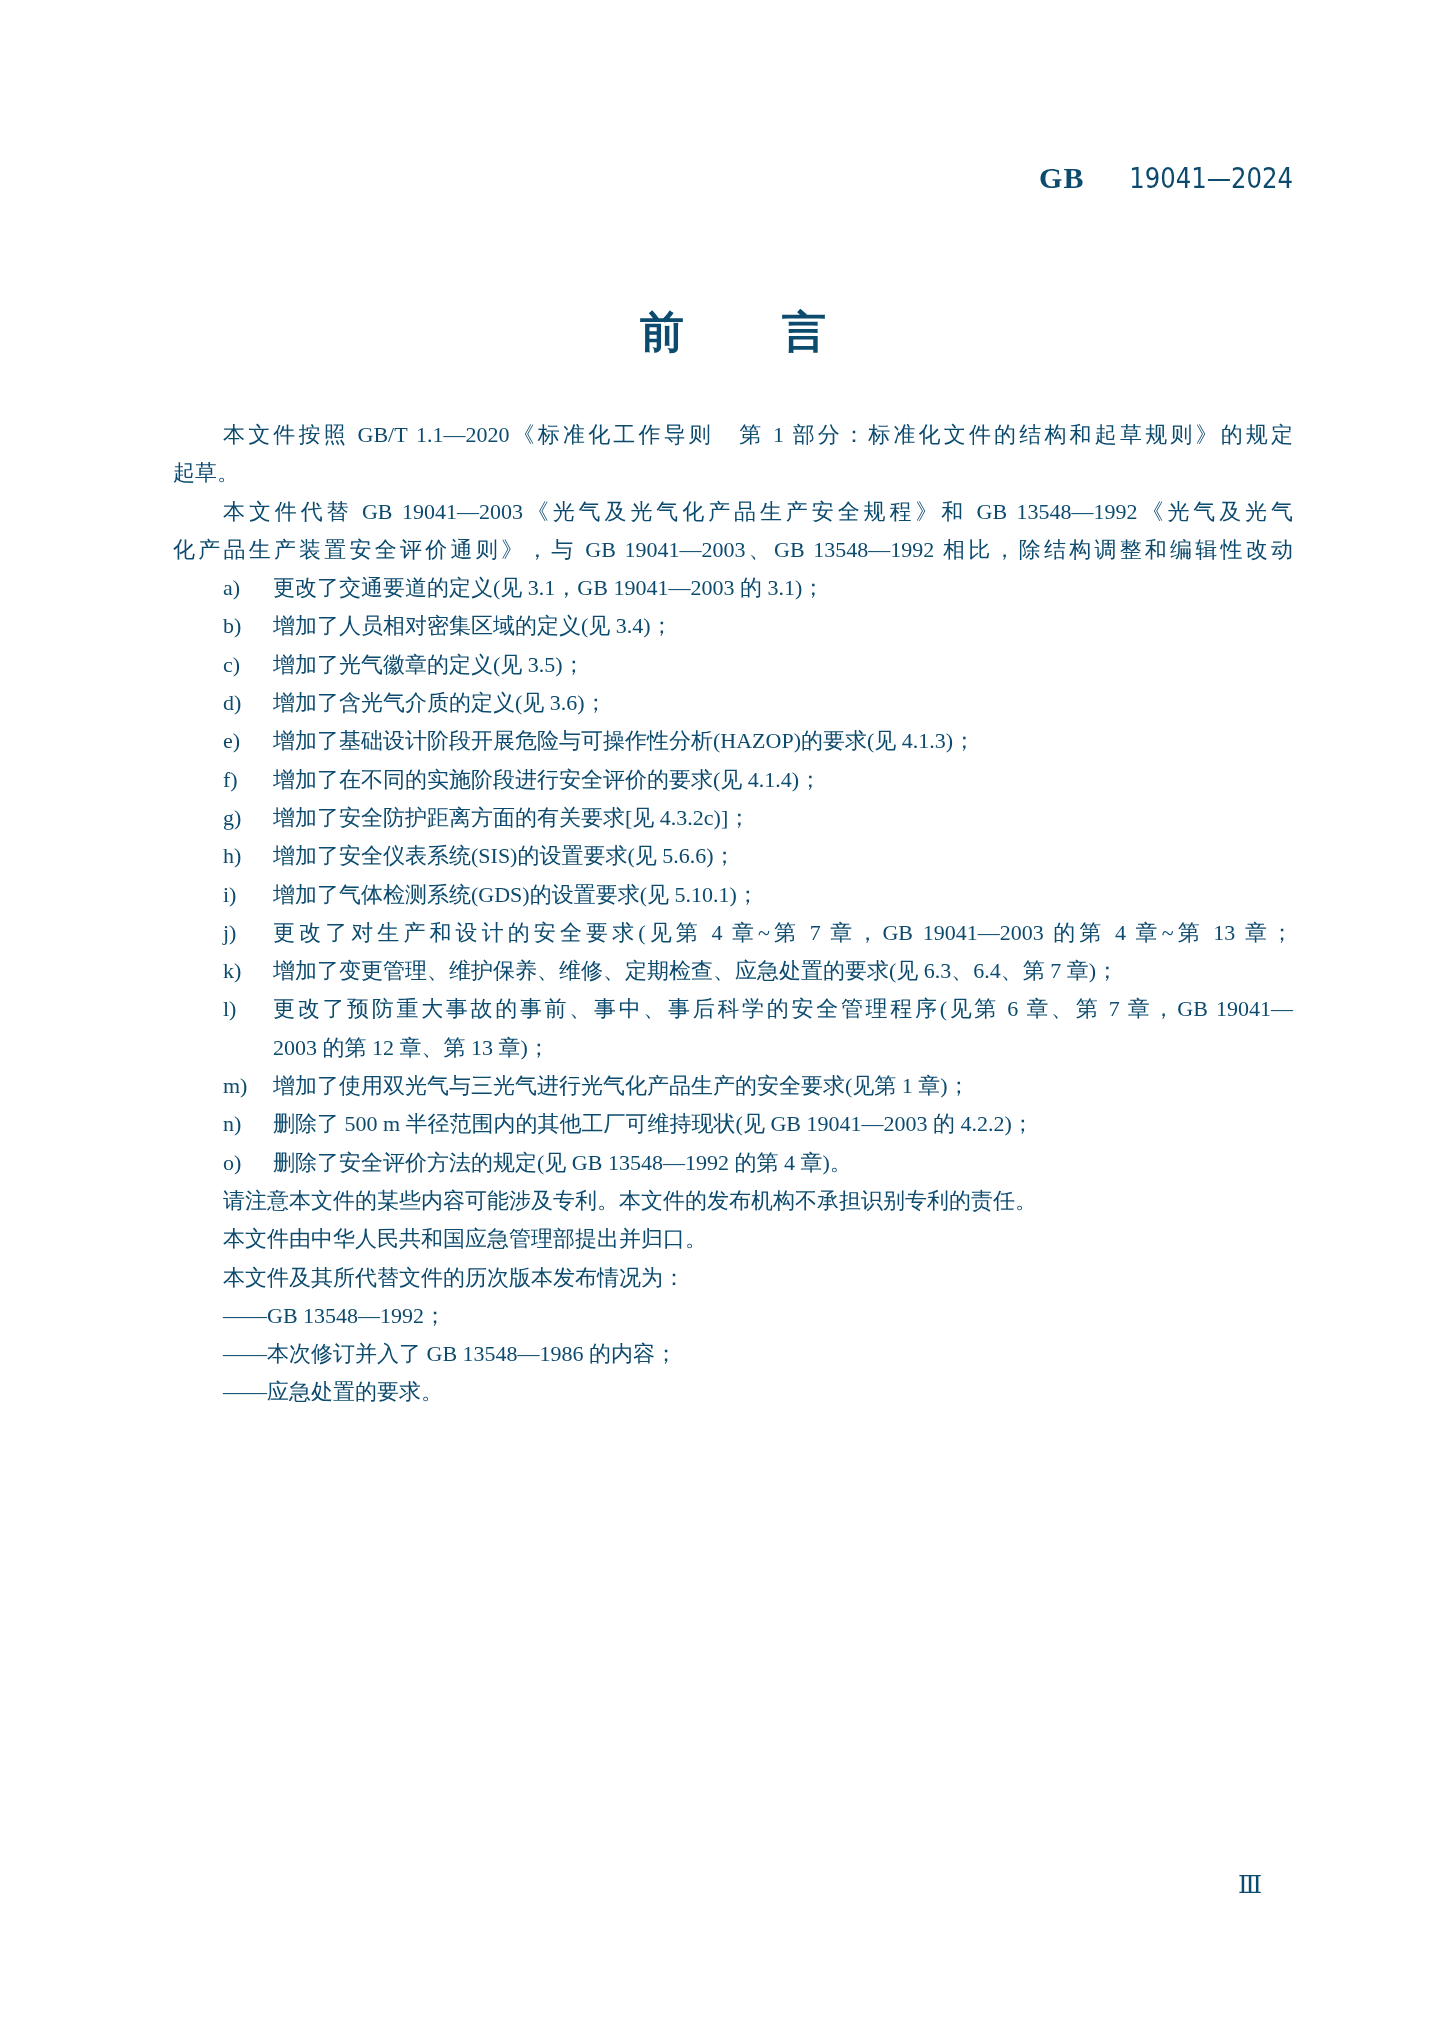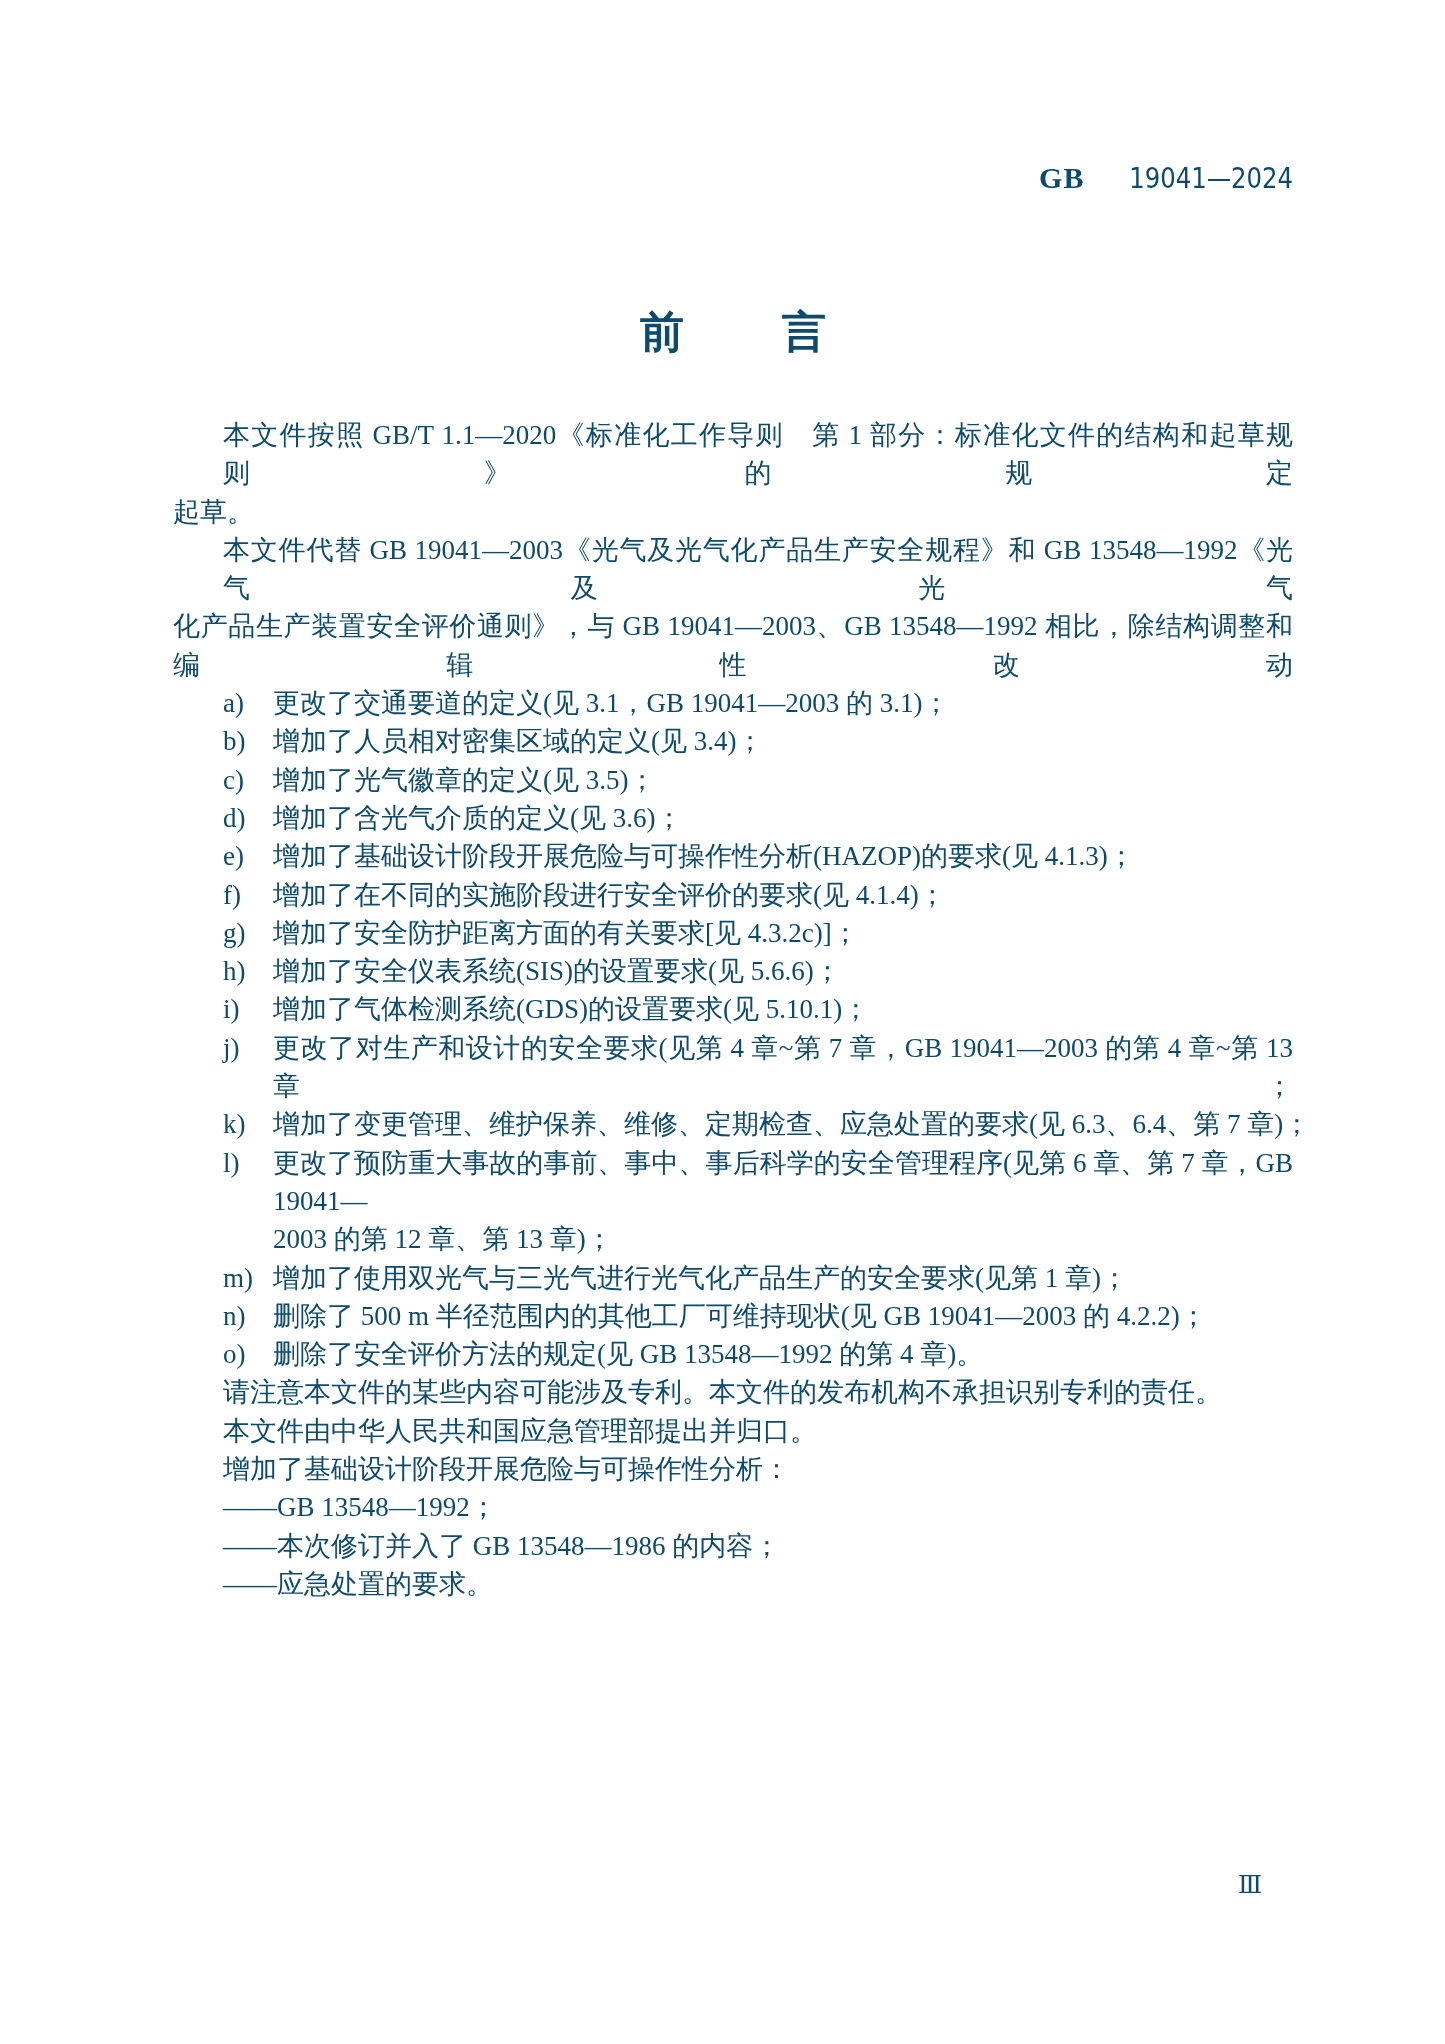--- a/index.html
+++ b/index.html
@@ -33,21 +33,21 @@
   .fw-title {
     position:absolute; top:306px; left:173px; width:1120px;
     margin:0; padding:0;
     display:flex; justify-content:center; gap:98px;
     font-size:44px; line-height:52px; font-weight:700;
     font-family:"DejaVu Sans","Liberation Sans",sans-serif;
   }
   
   .fw-body {
     position:absolute; top:416px; left:173px; width:1120px;
-    font-size:27px; line-height:38.3px;
+    font-size:22px; line-height:38.3px;
   }
   .line { display:flex; white-space:pre; }
   .line .label { flex:0 0 50px; }
   .line .text  { flex:0 1 auto; }
   .lt-para-first { padding-left:50px; }
   .lt-para-cont  { padding-left:0; }
   .lt-item       { padding-left:50px; }
   .lt-item-cont  { padding-left:100px; }
   .lt-dash       { padding-left:50px; }
   .line.just .text {
@@ -162,21 +162,21 @@
       <div class="line lt-para-first">
         
         <span class="text">请注意本文件的某些内容可能涉及专利。本文件的发布机构不承担识别专利的责任。</span>
       </div>
       <div class="line lt-para-first">
         
         <span class="text">本文件由中华人民共和国应急管理部提出并归口。</span>
       </div>
       <div class="line lt-para-first">
         
-        <span class="text">增加了基础设计阶段开展危险与可操作性分析：</span>
+        <span class="text">本文件及其所代替文件的历次版本发布情况为：</span>
       </div>
       <div class="line lt-dash">
         
         <span class="text">——GB 13548—1992；</span>
       </div>
       <div class="line lt-dash">
         
         <span class="text">——本次修订并入了 GB 13548—1986 的内容；</span>
       </div>
       <div class="line lt-dash">

